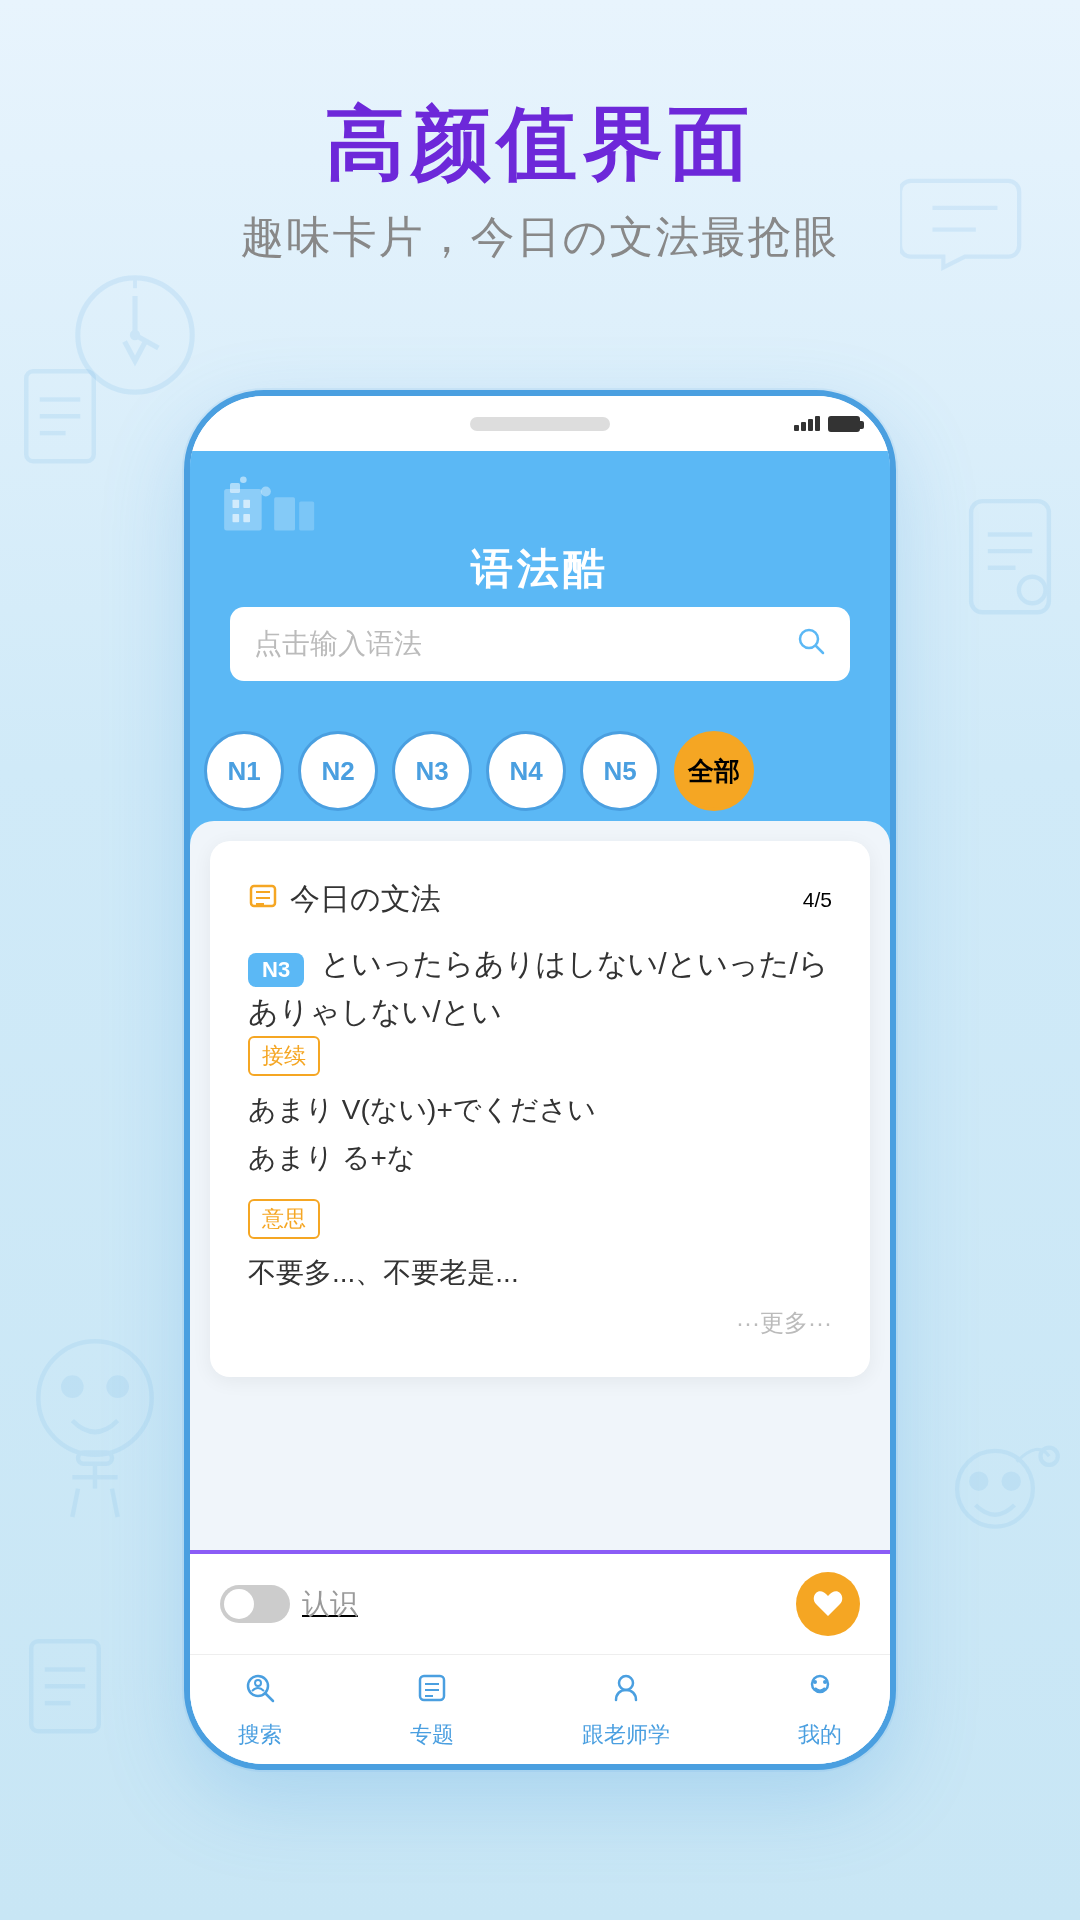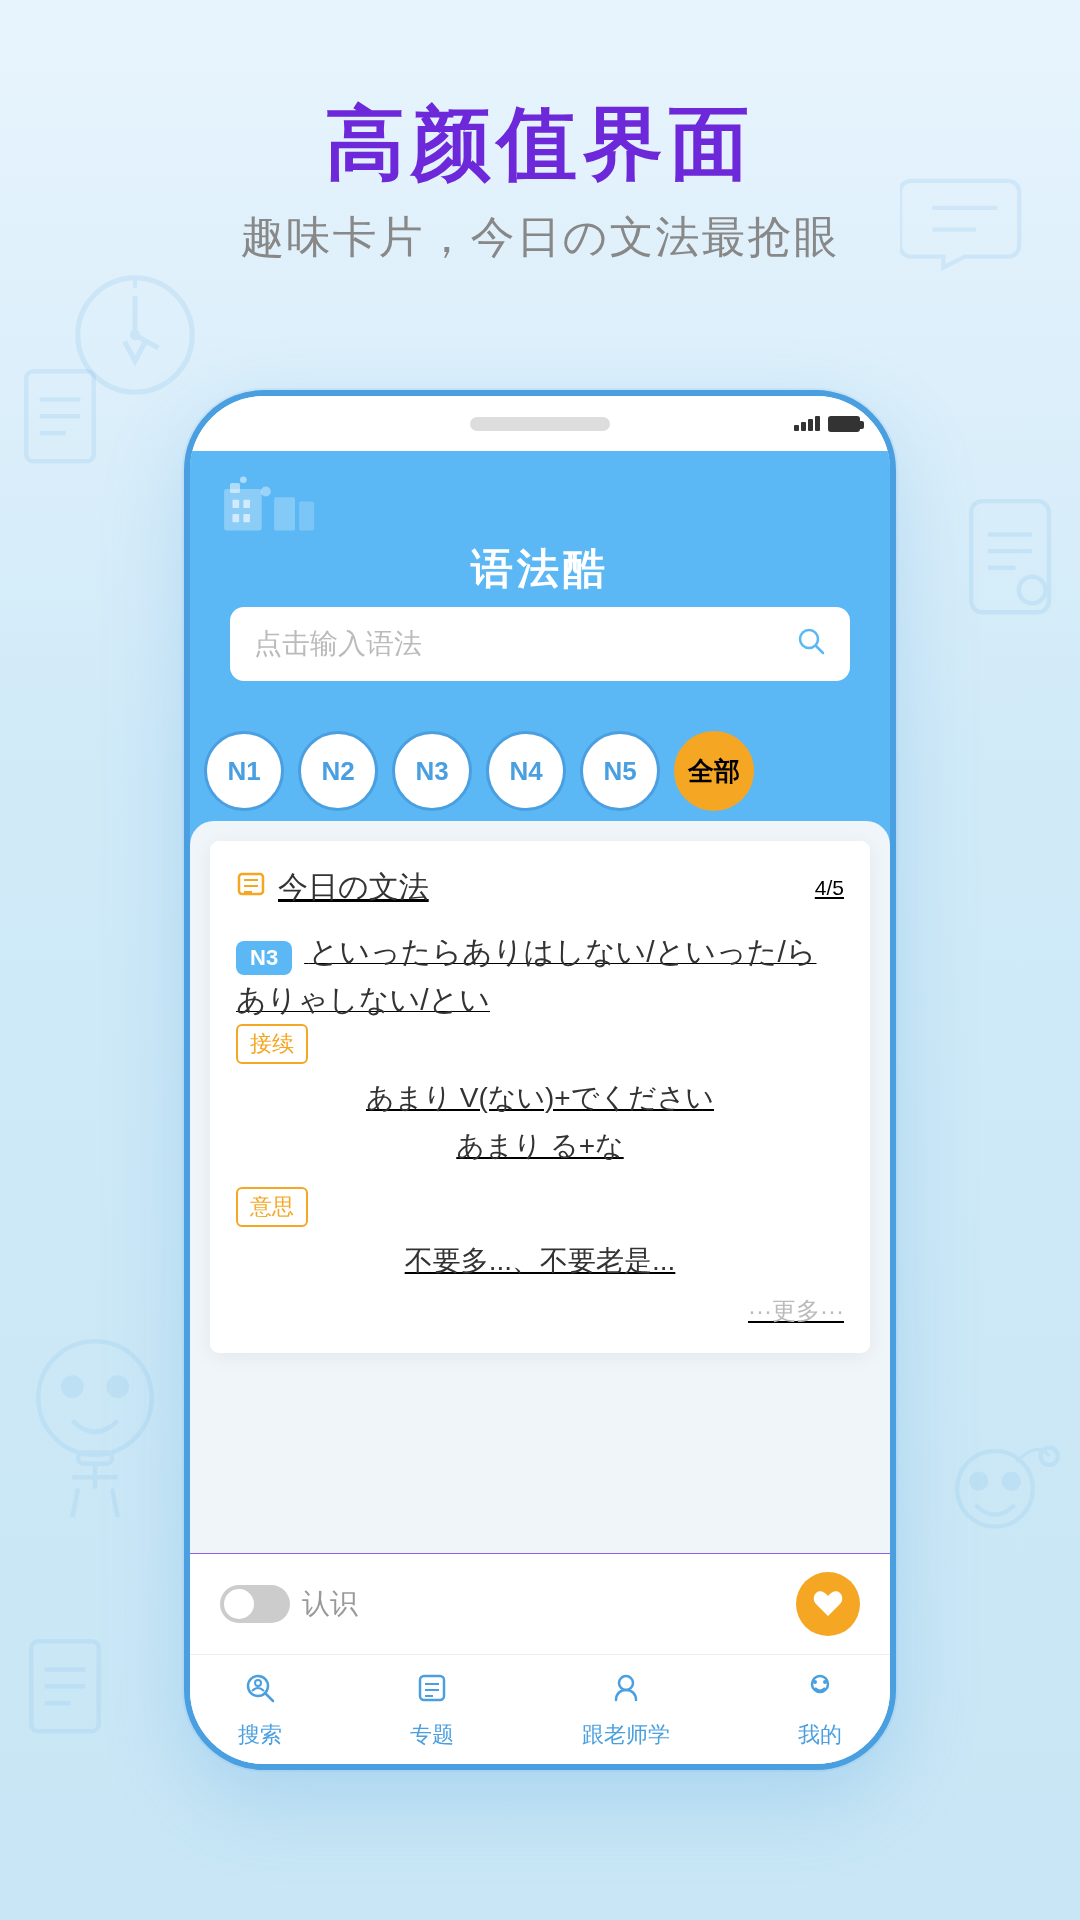--- a/index.html
+++ b/index.html
@@ -199,24 +199,23 @@
     
     .card-scroll {
       flex: 1;
       padding: 20px 20px 10px;
       overflow: hidden;
     }
 
     
     .grammar-card {
       background: white;
-      border-radius: 9px;
-      padding: 26px;
+      border-radius: 20px;
+      padding: 38px;
       box-shadow: 0 4px 20px rgba(0,0,0,0.06);
-      text-decoration: underline;
     }
     .card-header {
       display: flex;
       justify-content: space-between;
       align-items: center;
       margin-bottom: 20px;
     }
     .card-title-wrap {
       display: flex;
       align-items: center;
@@ -267,38 +266,38 @@
       padding: 3px 12px;
       border-radius: 6px;
       margin-bottom: 10px;
       font-weight: 500;
     }
     .section-content {
       font-size: 28px;
       color: #333;
       line-height: 1.7;
       font-family: 'Hiragino Sans', sans-serif;
-      text-align: center;
     }
 
     .more-link {
       text-align: right;
       color: #bbb;
       font-size: 24px;
       margin-top: 10px;
     }
 
     
     .bottom-action {
       padding: 18px 30px;
       display: flex;
       align-items: center;
       justify-content: space-between;
       background: white;
-      border-top: 1px solid #8b5cf6;
+      border-top: 4px solid #8b5cf6;
+      text-decoration: underline;
     }
     .recognize-btn {
       display: flex;
       align-items: center;
       gap: 12px;
     }
     .toggle-switch {
       width: 70px;
       height: 38px;
       background: #ccc;

